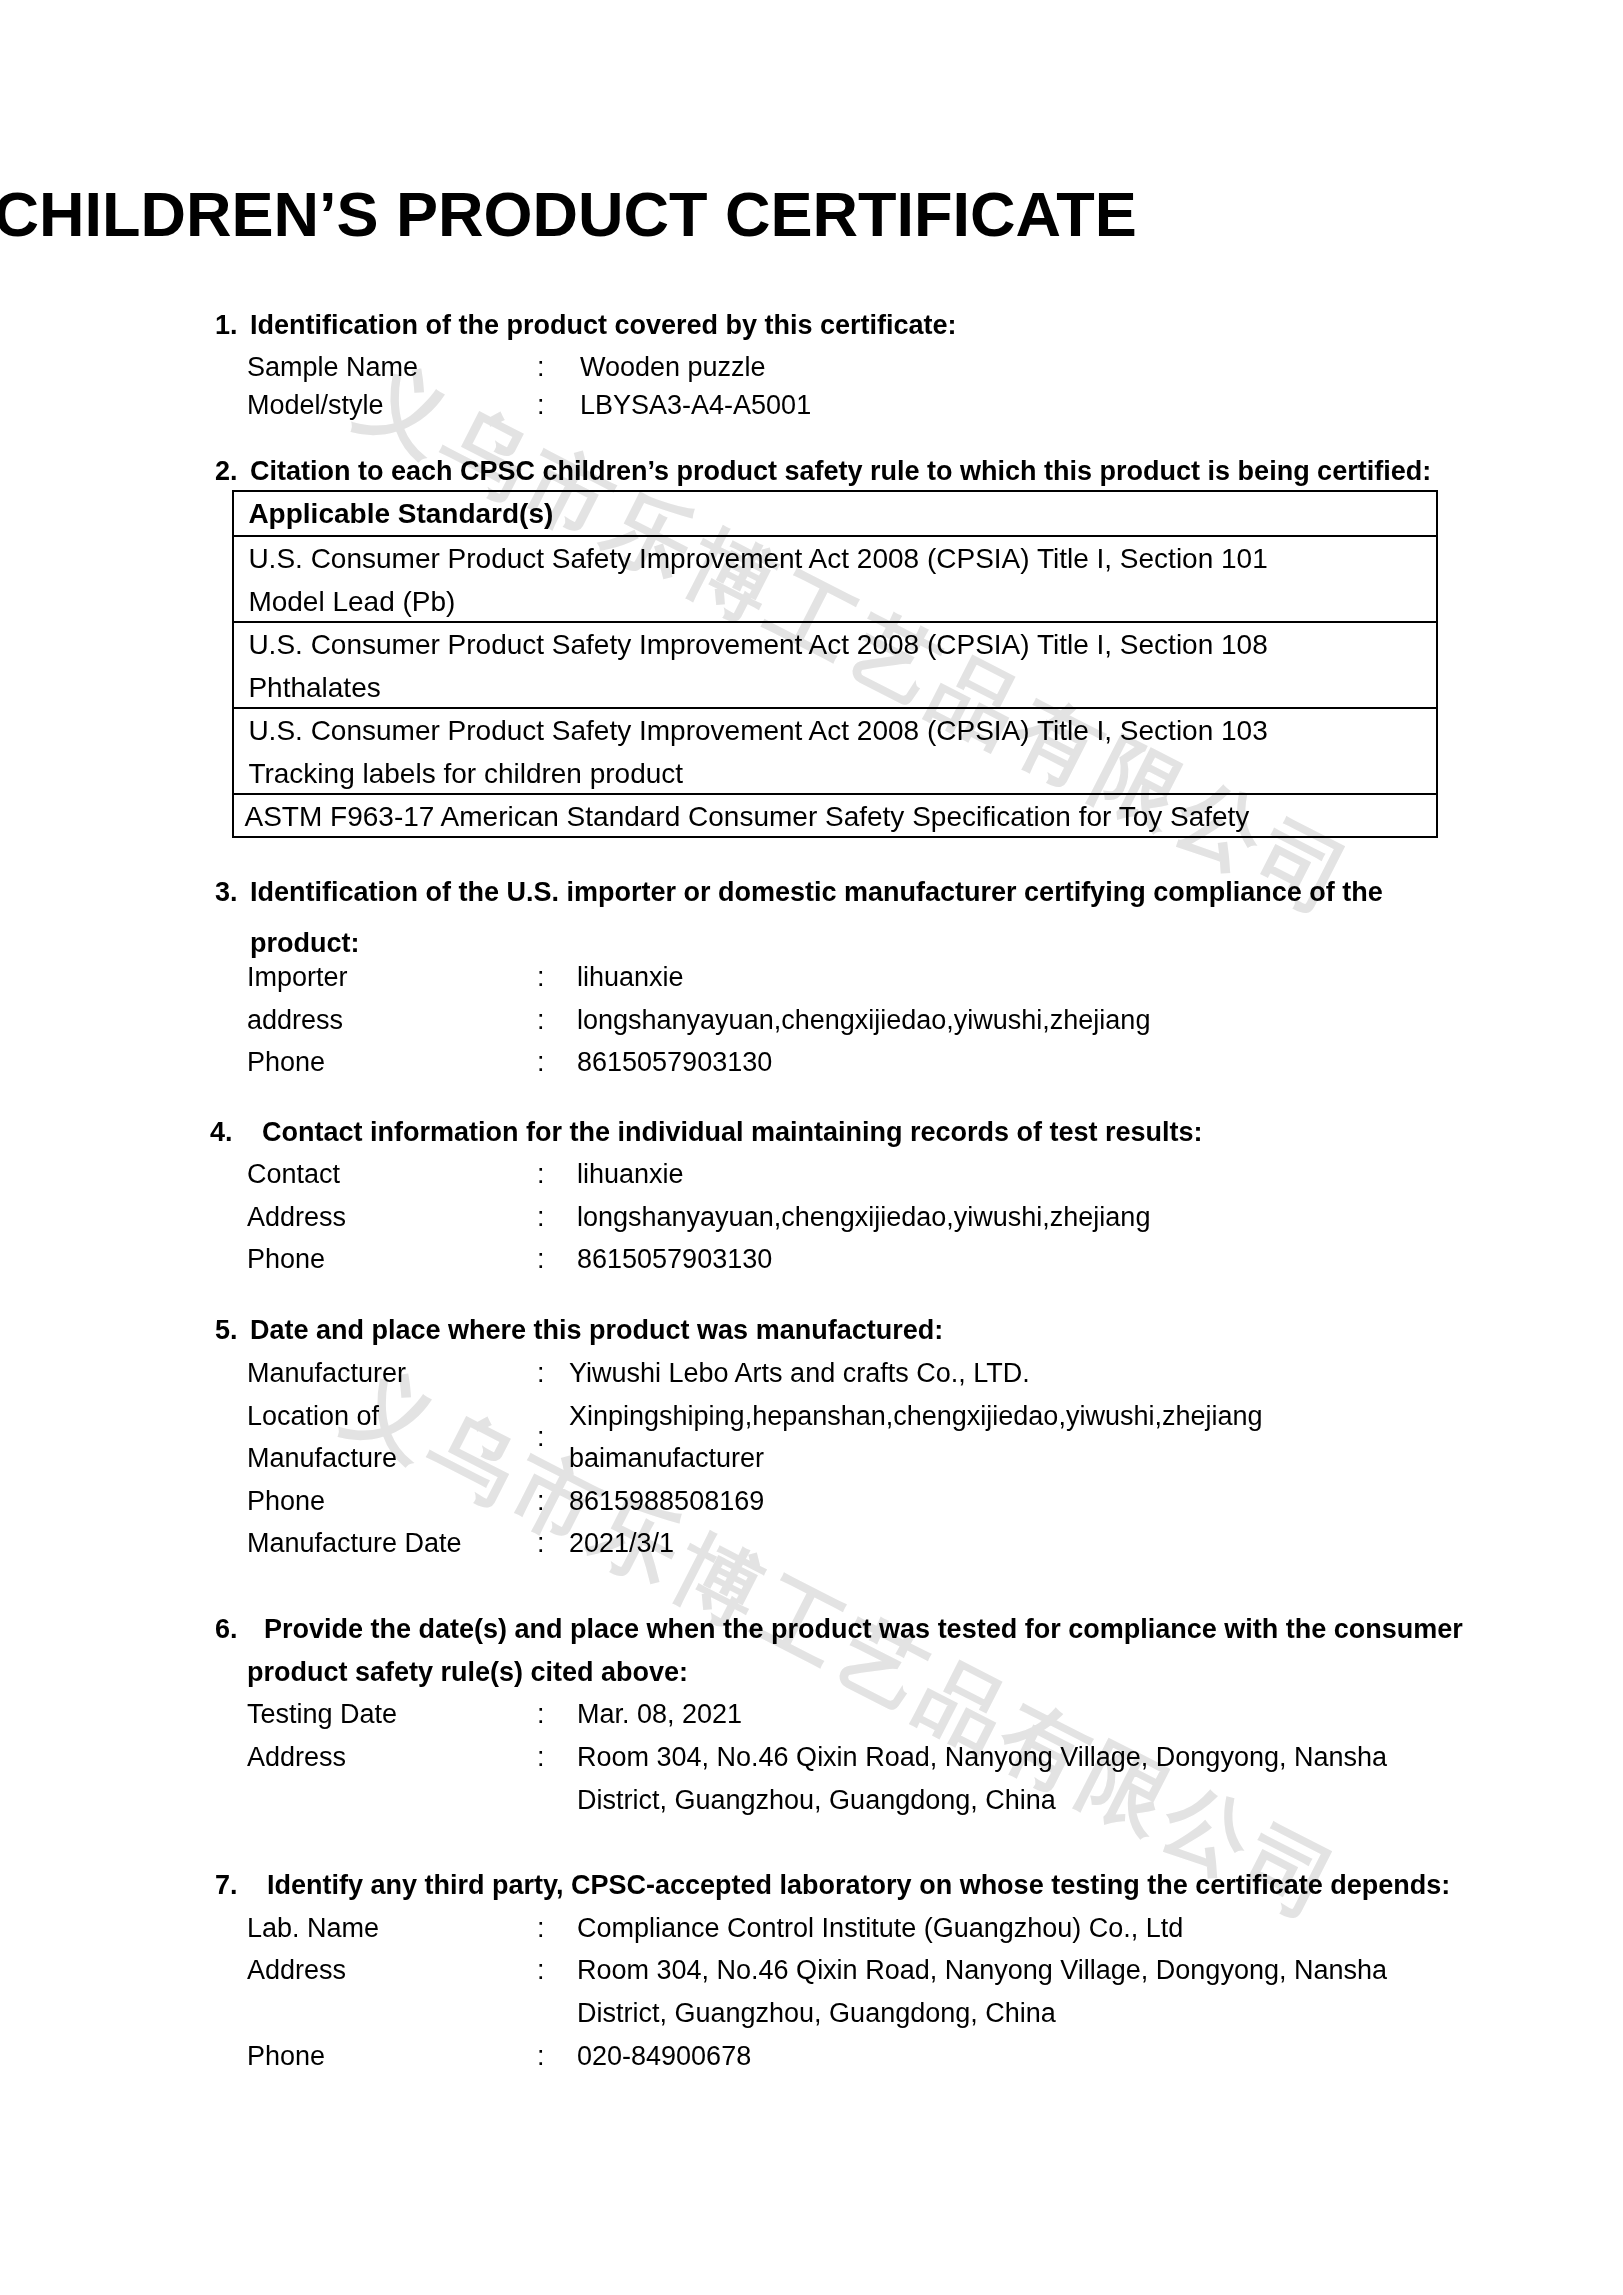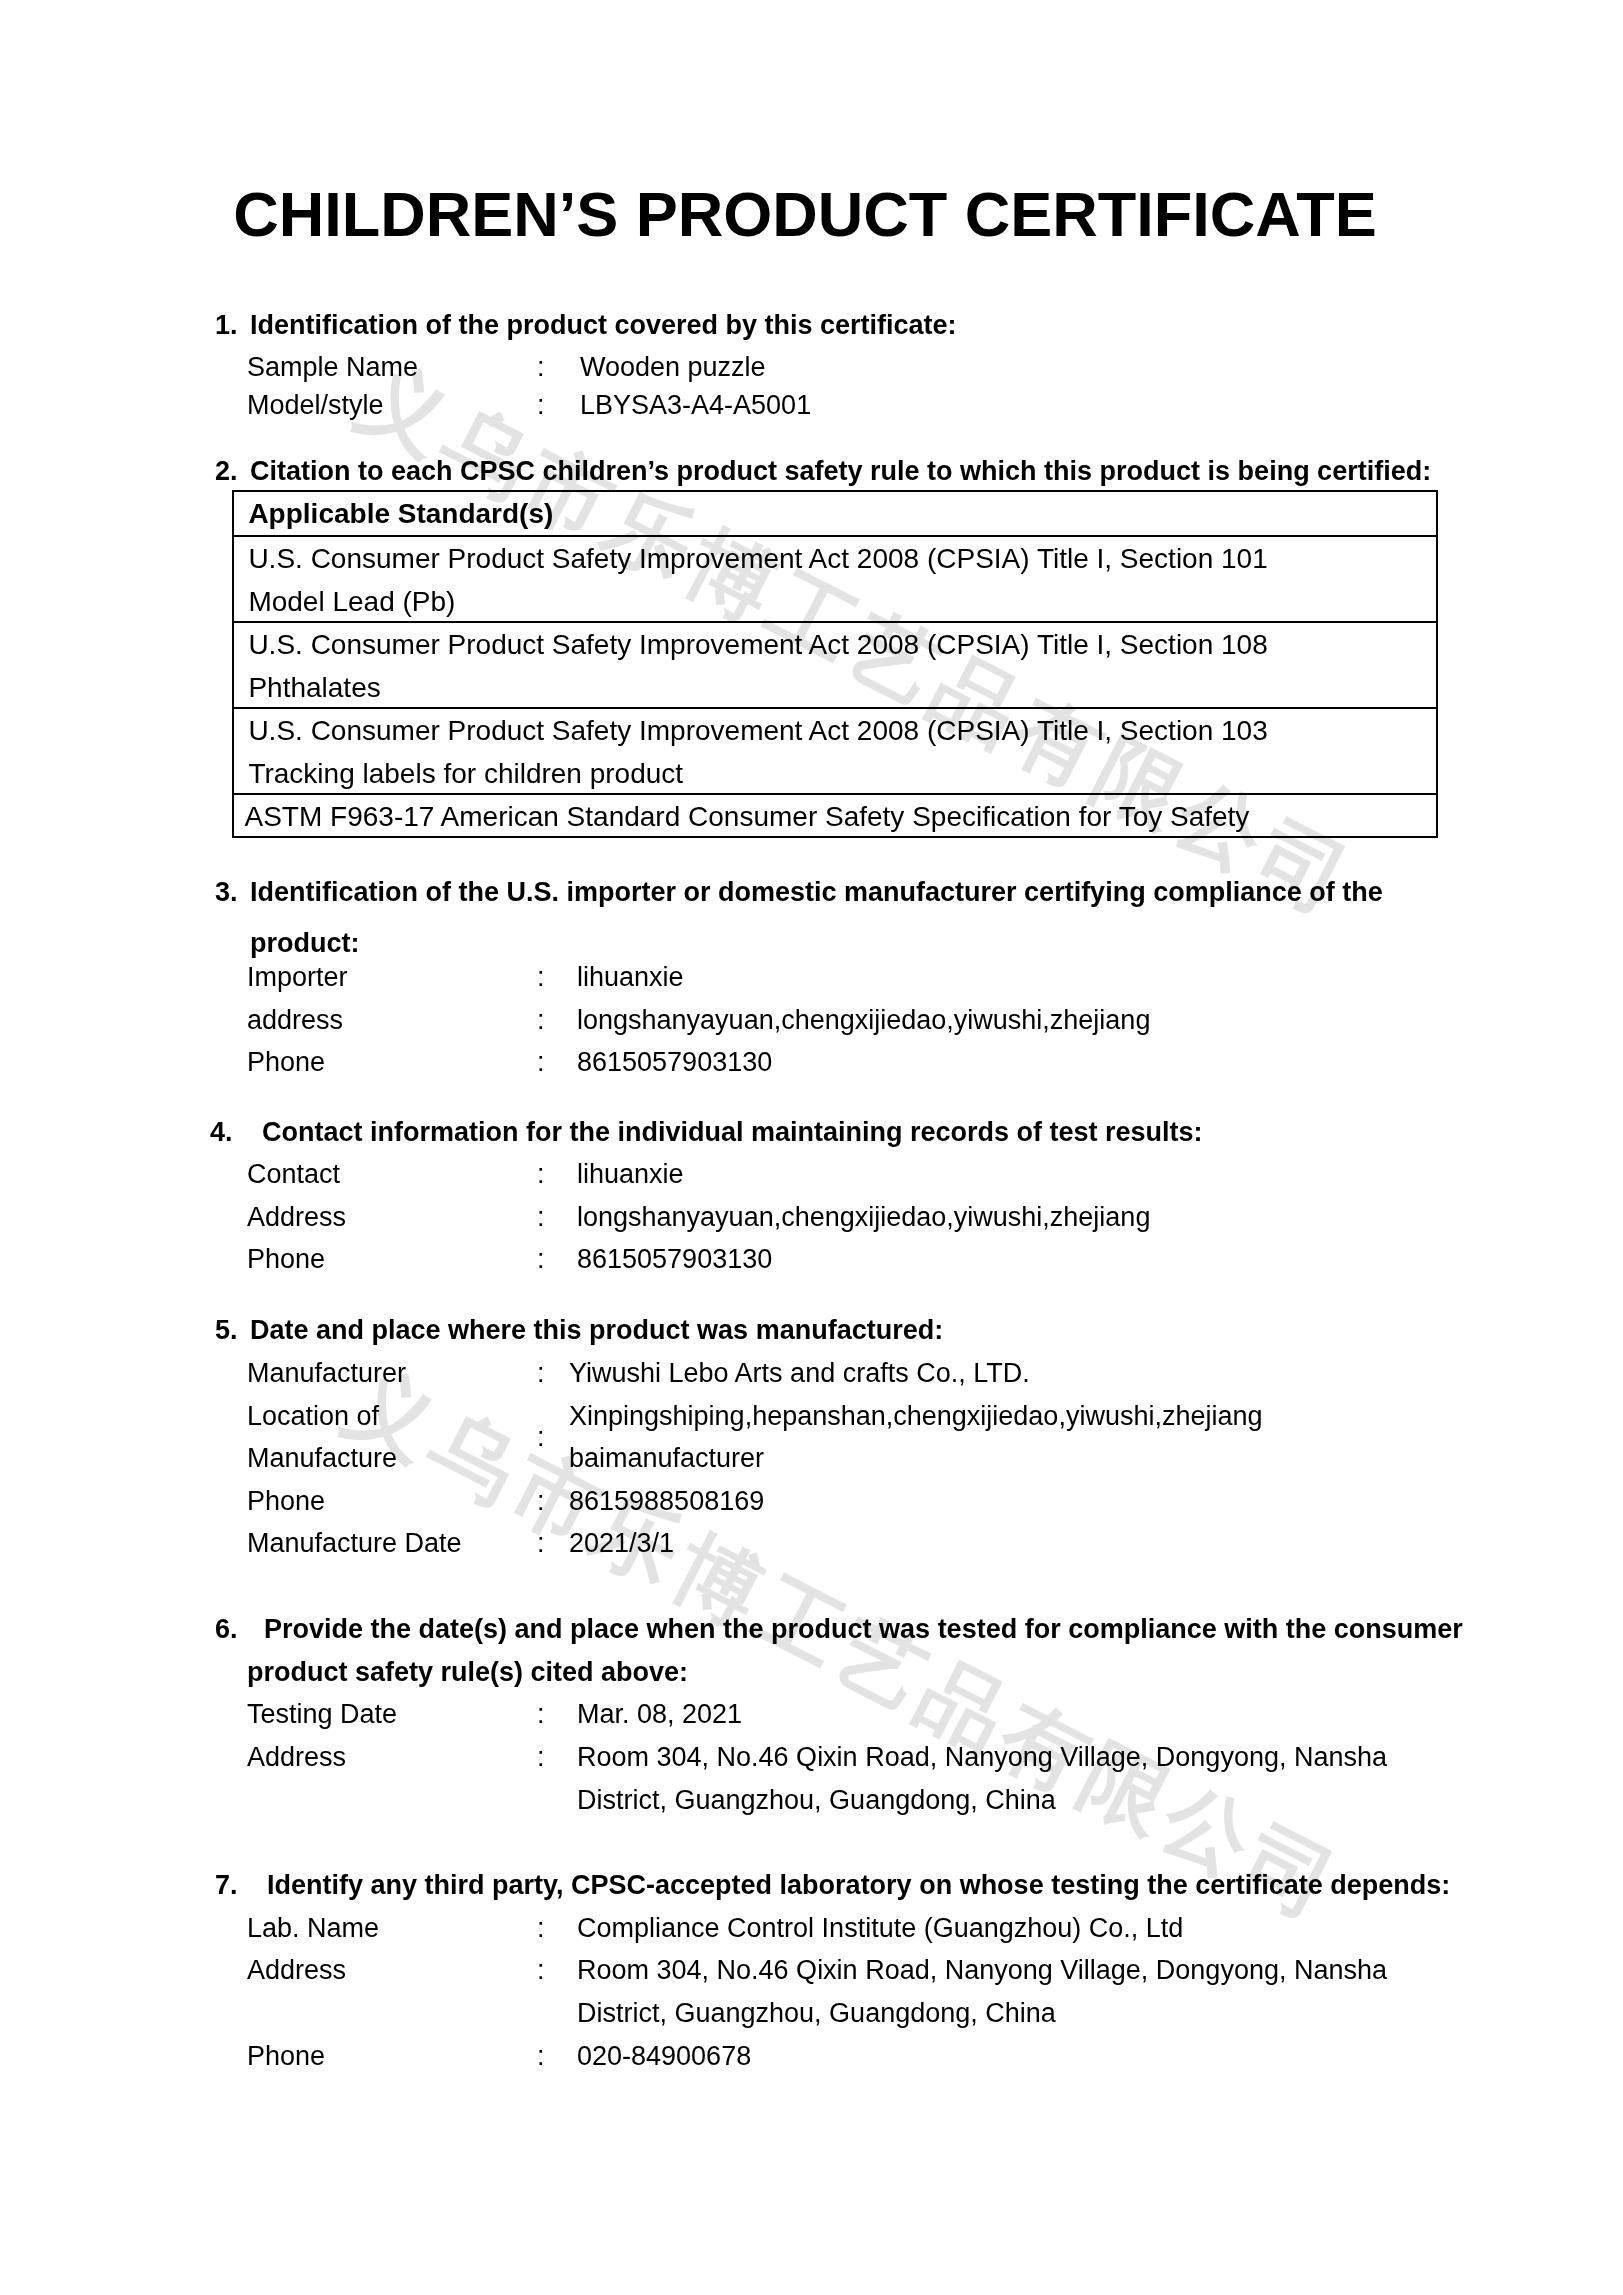--- a/index.html
+++ b/index.html
@@ -6,21 +6,21 @@
   body { width: 1623px; height: 2295px; position: relative; overflow: hidden;
          font-family: "Liberation Sans", "DejaVu Sans", sans-serif; color: #000; }
   .page { position: absolute; left: 0; top: 0; width: 1623px; height: 2295px; background: #fff; }
 
   .watermark { position: absolute; white-space: nowrap; color: #e3e3e3; font-weight: bold;
                font-family: "DejaVu Sans", sans-serif; font-size: 85px; letter-spacing: 6.5px;
                transform-origin: 0 0; pointer-events: none; z-index: 0; }
   .wm1 { left: 393px; top: 340px; transform: rotate(27deg); }
   .wm2 { left: 380px; top: 1345px; transform: rotate(27deg); }
 
-  .title { position: absolute; left: 0; width: 1623px; top: 178px; text-align: center;
+  .title { position: absolute; left: 0; width: 1623px; top: 178px; 
            font-size: 63px; font-weight: bold; line-height: 72px; z-index: 1; }
   .title span { display: inline-block; transform: translateX(-6.5px); }
 
   .heading { position: absolute; font-size: 27px; font-weight: bold; line-height: 43px; z-index: 1; white-space: nowrap; }
   .heading .num { position: absolute; left: 0; top: 0; }
   .heading .txt { position: absolute; top: 0; }
   .heading .txt2 { position: absolute; top: 43px; }
 
   .row { position: absolute; font-size: 27px; line-height: 43px; z-index: 1; white-space: nowrap; height: 43px; }
   .row .lbl { position: absolute; left: 247px; top: 0; }

